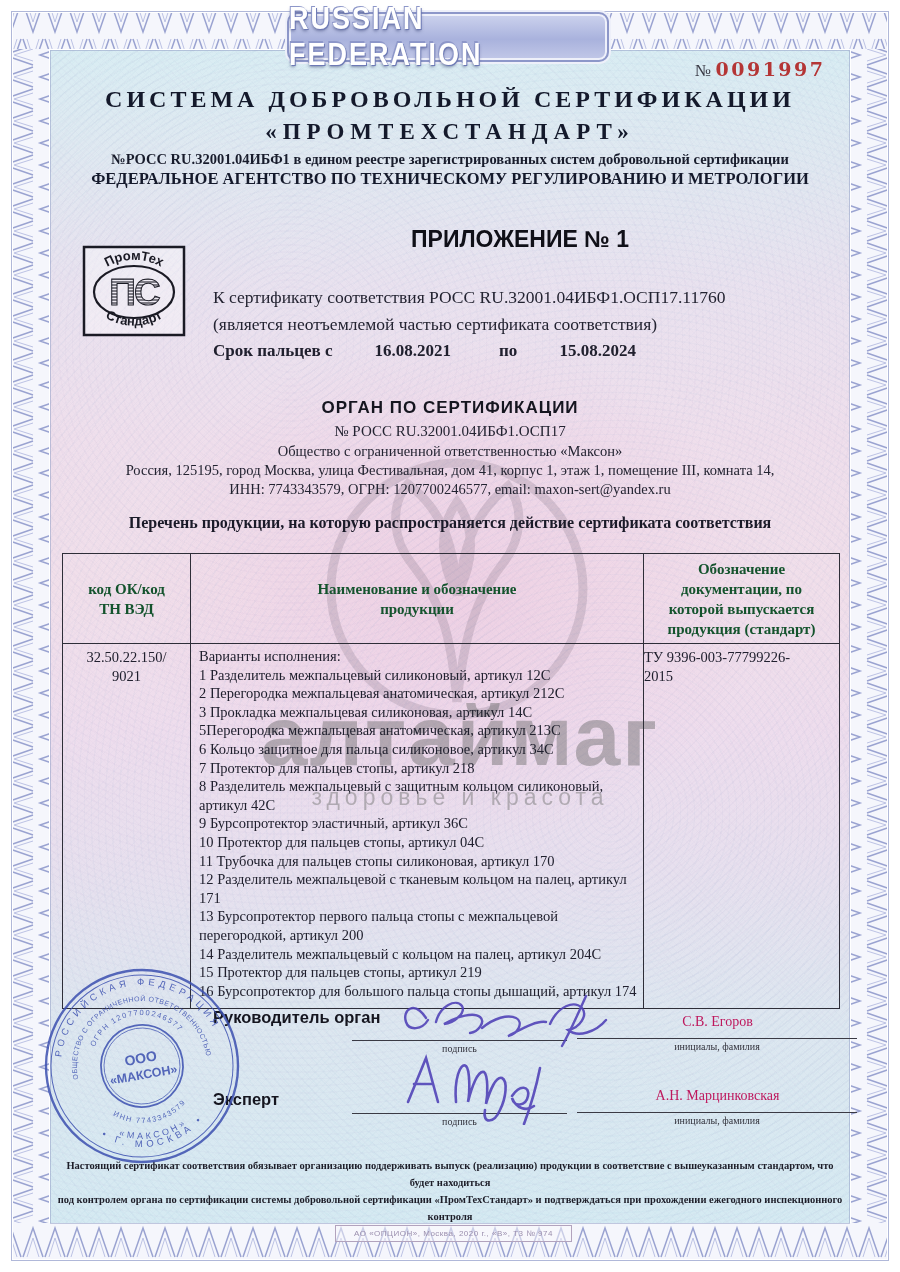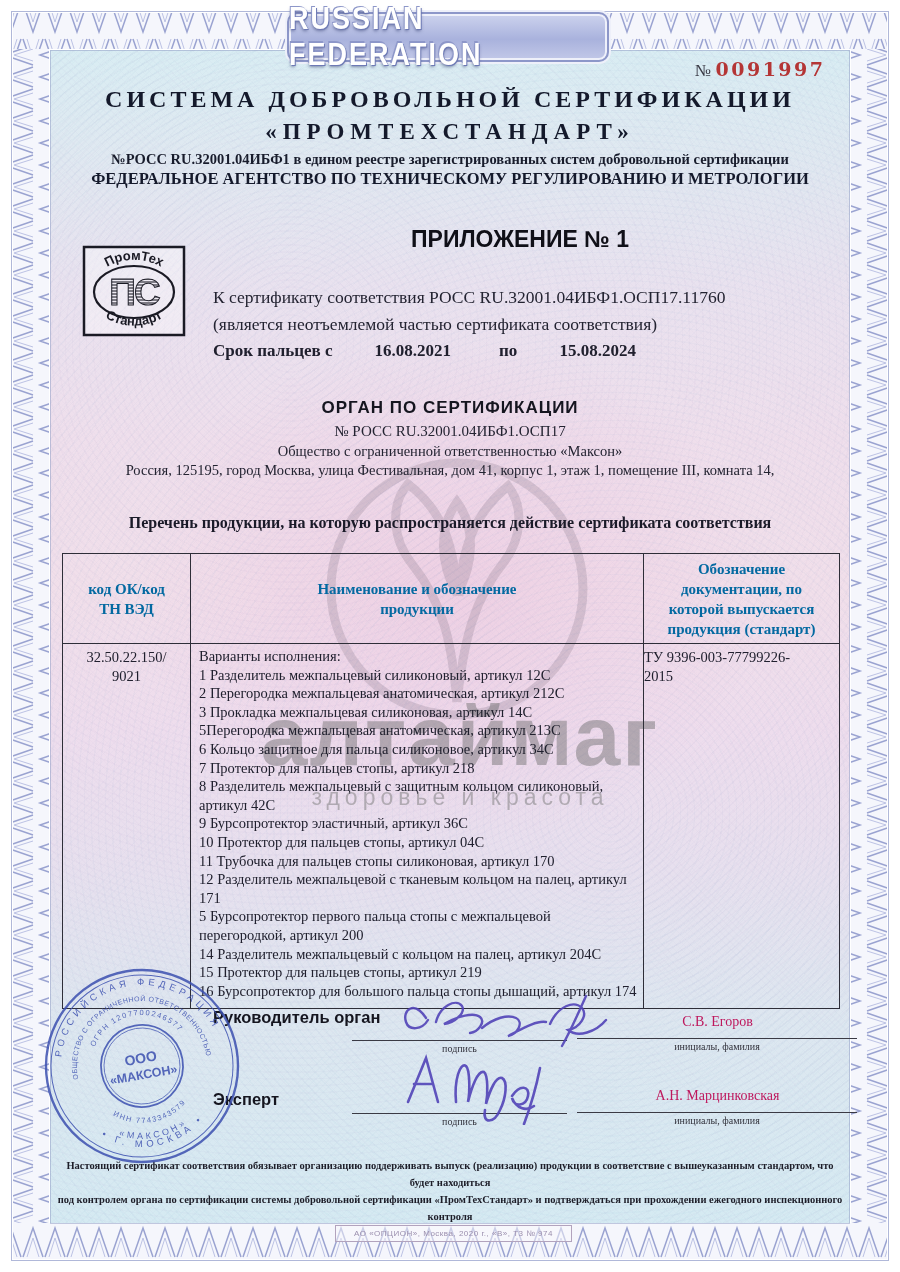--- a/index.html
+++ b/index.html
@@ -45,21 +45,21 @@
   .org .t{font-family:"Liberation Sans",sans-serif;font-weight:bold;font-size:17px;letter-spacing:1px;color:#15151f;}
   .org .l{font-size:15px;line-height:18.5px;color:#232331;margin-top:4px;}
   .org .l2{font-size:14.5px;line-height:18px;color:#232331;margin-top:1px;}
 
   .products-heading{left:55px;top:514px;width:790px;font-weight:bold;font-size:16px;color:#1a1a28;z-index:6;}
 
   .tbl{left:62px;top:553px;width:776px;border:1.5px solid #2e2e38;display:grid;
     grid-template-columns:128px 453px 1fr;grid-template-rows:90px auto;z-index:6;background:transparent;}
   .tbl .c{border-right:1.5px solid #2e2e38;border-bottom:none;}
   .tbl .hdr{border-bottom:1.5px solid #2e2e38;display:flex;align-items:center;justify-content:center;
-    font-weight:bold;font-size:15px;line-height:20px;text-align:center;color:#0369a1;}
+    font-weight:bold;font-size:15px;line-height:20px;text-align:center;color:#14532d;}
   .tbl .last{border-right:none;}
   .cell-code{padding-top:4px;text-align:center;font-size:14.5px;line-height:18.5px;color:#20202e;}
   .cell-items{padding:3px 6px 8px 8px;font-size:14.5px;line-height:18.6px;color:#20202e;}
   .cell-doc{padding-top:4px;text-align:left;font-size:14.5px;line-height:19px;color:#20202e;}
 
   .wm-flower{left:312px;top:444px;z-index:5;opacity:.20;}
   .wm-brand{left:200px;top:688px;width:520px;text-align:center;font-family:"Liberation Sans",sans-serif;
     font-weight:bold;font-size:84px;letter-spacing:2px;color:#6d6d6d;opacity:.45;z-index:5;}
   .wm-tagline{left:280px;top:784px;width:360px;text-align:center;font-family:"Liberation Sans",sans-serif;
     font-size:23px;letter-spacing:5px;color:#7a7a7a;opacity:.5;z-index:5;}
@@ -160,20 +160,21 @@
     <span class="d1">16.08.2021</span>
     <span class="p">по</span>
     <span class="d2">15.08.2024</span>
   </div>
 
   <div class="abs ctr org">
     <div class="t">ОРГАН ПО СЕРТИФИКАЦИИ</div>
     <div class="l serif">№ РОСС RU.32001.04ИБФ1.ОСП17</div>
     <div class="l2 serif">Общество с ограниченной ответственностью «Максон»</div>
     <div class="l2 serif">Россия, 125195, город Москва, улица Фестивальная, дом 41, корпус 1, этаж 1, помещение III, комната 14,</div>
+    <div class="l2 serif">ИНН: 7743343579, ОГРН: 1207700246577, email: maxon-sert@yandex.ru</div>
   </div>
 
   <div class="abs ctr serif products-heading">Перечень продукции, на которую распространяется действие сертификата соответствия</div>
 
   <svg class="abs wm-flower" width="290" height="290" viewBox="0 0 290 290">
     <g fill="none" stroke="#6b5f70" stroke-width="9">
       <circle cx="145" cy="145" r="126"></circle>
       <path d="M145,258 C140,200 132,160 100,120 C80,95 78,60 96,40 C130,66 142,100 145,150"></path>
       <path d="M145,258 C152,195 162,155 192,118 C210,94 212,62 196,42 C162,70 150,104 147,152"></path>
       <path d="M145,150 C128,120 126,84 145,58 C164,84 162,120 145,150"></path>
@@ -197,21 +198,21 @@
       <div>2 Перегородка межпальцевая анатомическая, артикул 212С</div>
       <div>3 Прокладка межпальцевая силиконовая, артикул 14С</div>
       <div>5Перегородка межпальцевая анатомическая, артикул 213С</div>
       <div>6 Кольцо защитное для пальца силиконовое, артикул 34С</div>
       <div>7 Протектор для пальцев стопы, артикул 218</div>
       <div>8 Разделитель межпальцевый с защитным кольцом силиконовый, артикул 42С</div>
       <div>9 Бурсопротектор эластичный, артикул 36С</div>
       <div>10 Протектор для пальцев стопы, артикул 04С</div>
       <div>11 Трубочка для пальцев стопы силиконовая, артикул 170</div>
       <div>12 Разделитель межпальцевой с тканевым кольцом на палец, артикул 171</div>
-      <div>5 Бурсопротектор первого пальца стопы с межпальцевой перегородкой, артикул 200</div>
+      <div>13 Бурсопротектор первого пальца стопы с межпальцевой перегородкой, артикул 200</div>
       <div>14 Разделитель межпальцевый с кольцом на палец, артикул 204С</div>
       <div>15 Протектор для пальцев стопы, артикул 219</div>
       <div>16 Бурсопротектор для большого пальца стопы дышащий, артикул 174</div>
     </div>
     <div class="c cell-doc pre last">ТУ 9396-003-77799226-
 2015</div>
   </div>
 
   <div class="abs wm-brand">алтаймаг</div>
   <div class="abs wm-tagline">здоровье и красота</div>

